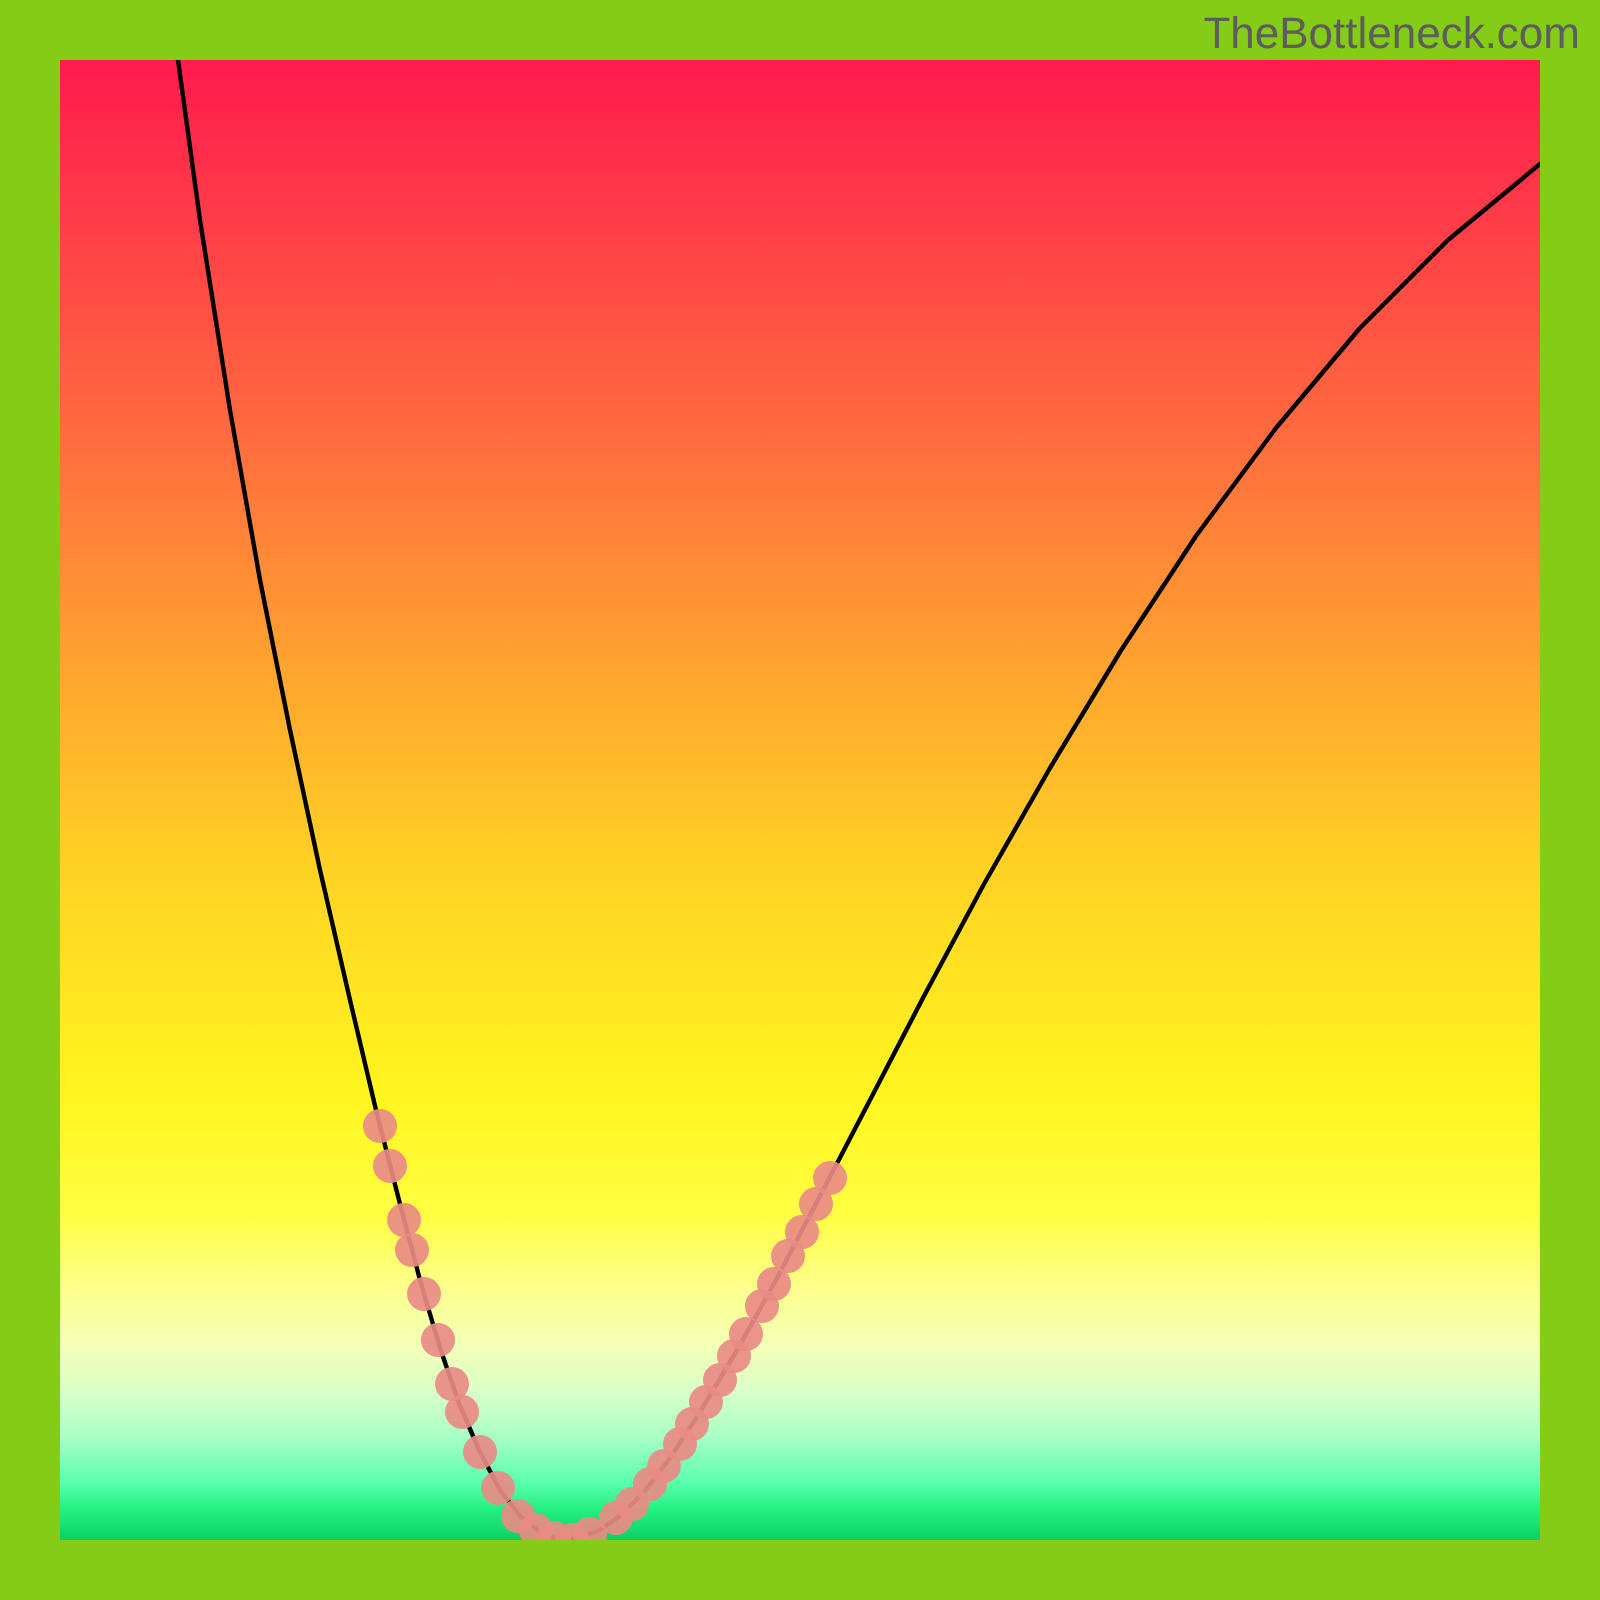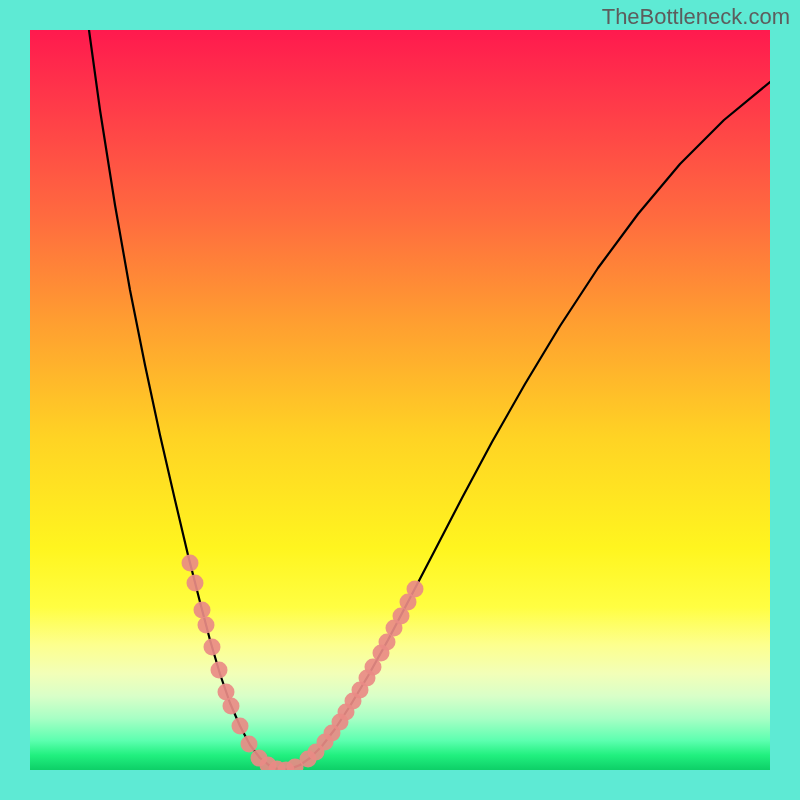--- a/index.html
+++ b/index.html
@@ -10,21 +10,21 @@
     background: #000;
     overflow: hidden;
     font-family: Arial, Helvetica, sans-serif;
   }
   .frame {
     position: absolute;
     top: 0;
     left: 0;
     width: 800px;
     height: 800px;
-    background: #5eead4;
+    background: #84cc16;
   }
   .plot {
     position: absolute;
     top: 30px;
     left: 30px;
     width: 740px;
     height: 740px;
     background: linear-gradient(to bottom,
       #ff1a4e 0%,
       #ff3a49 10%,

